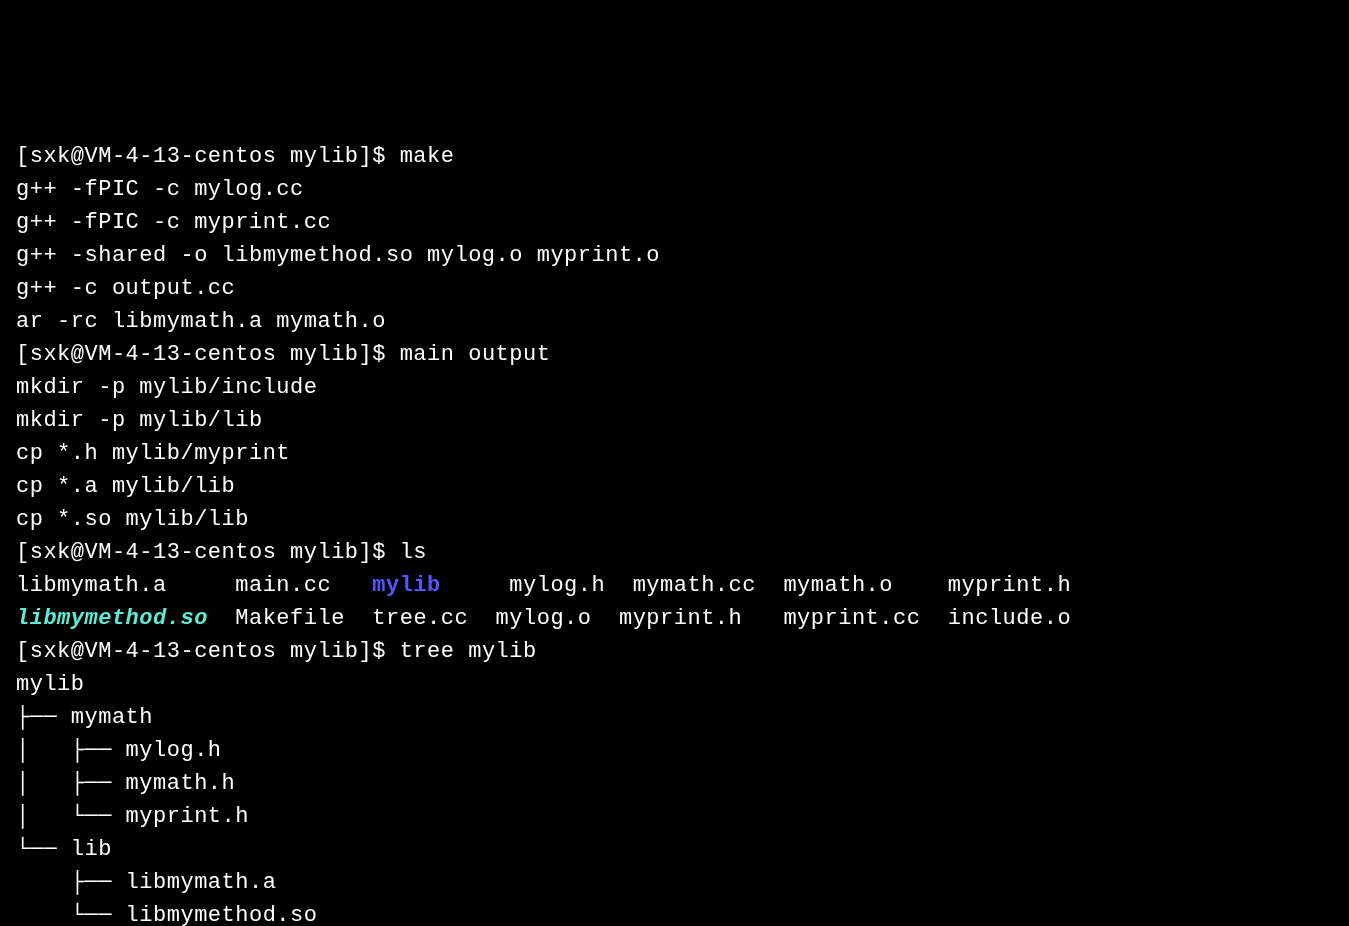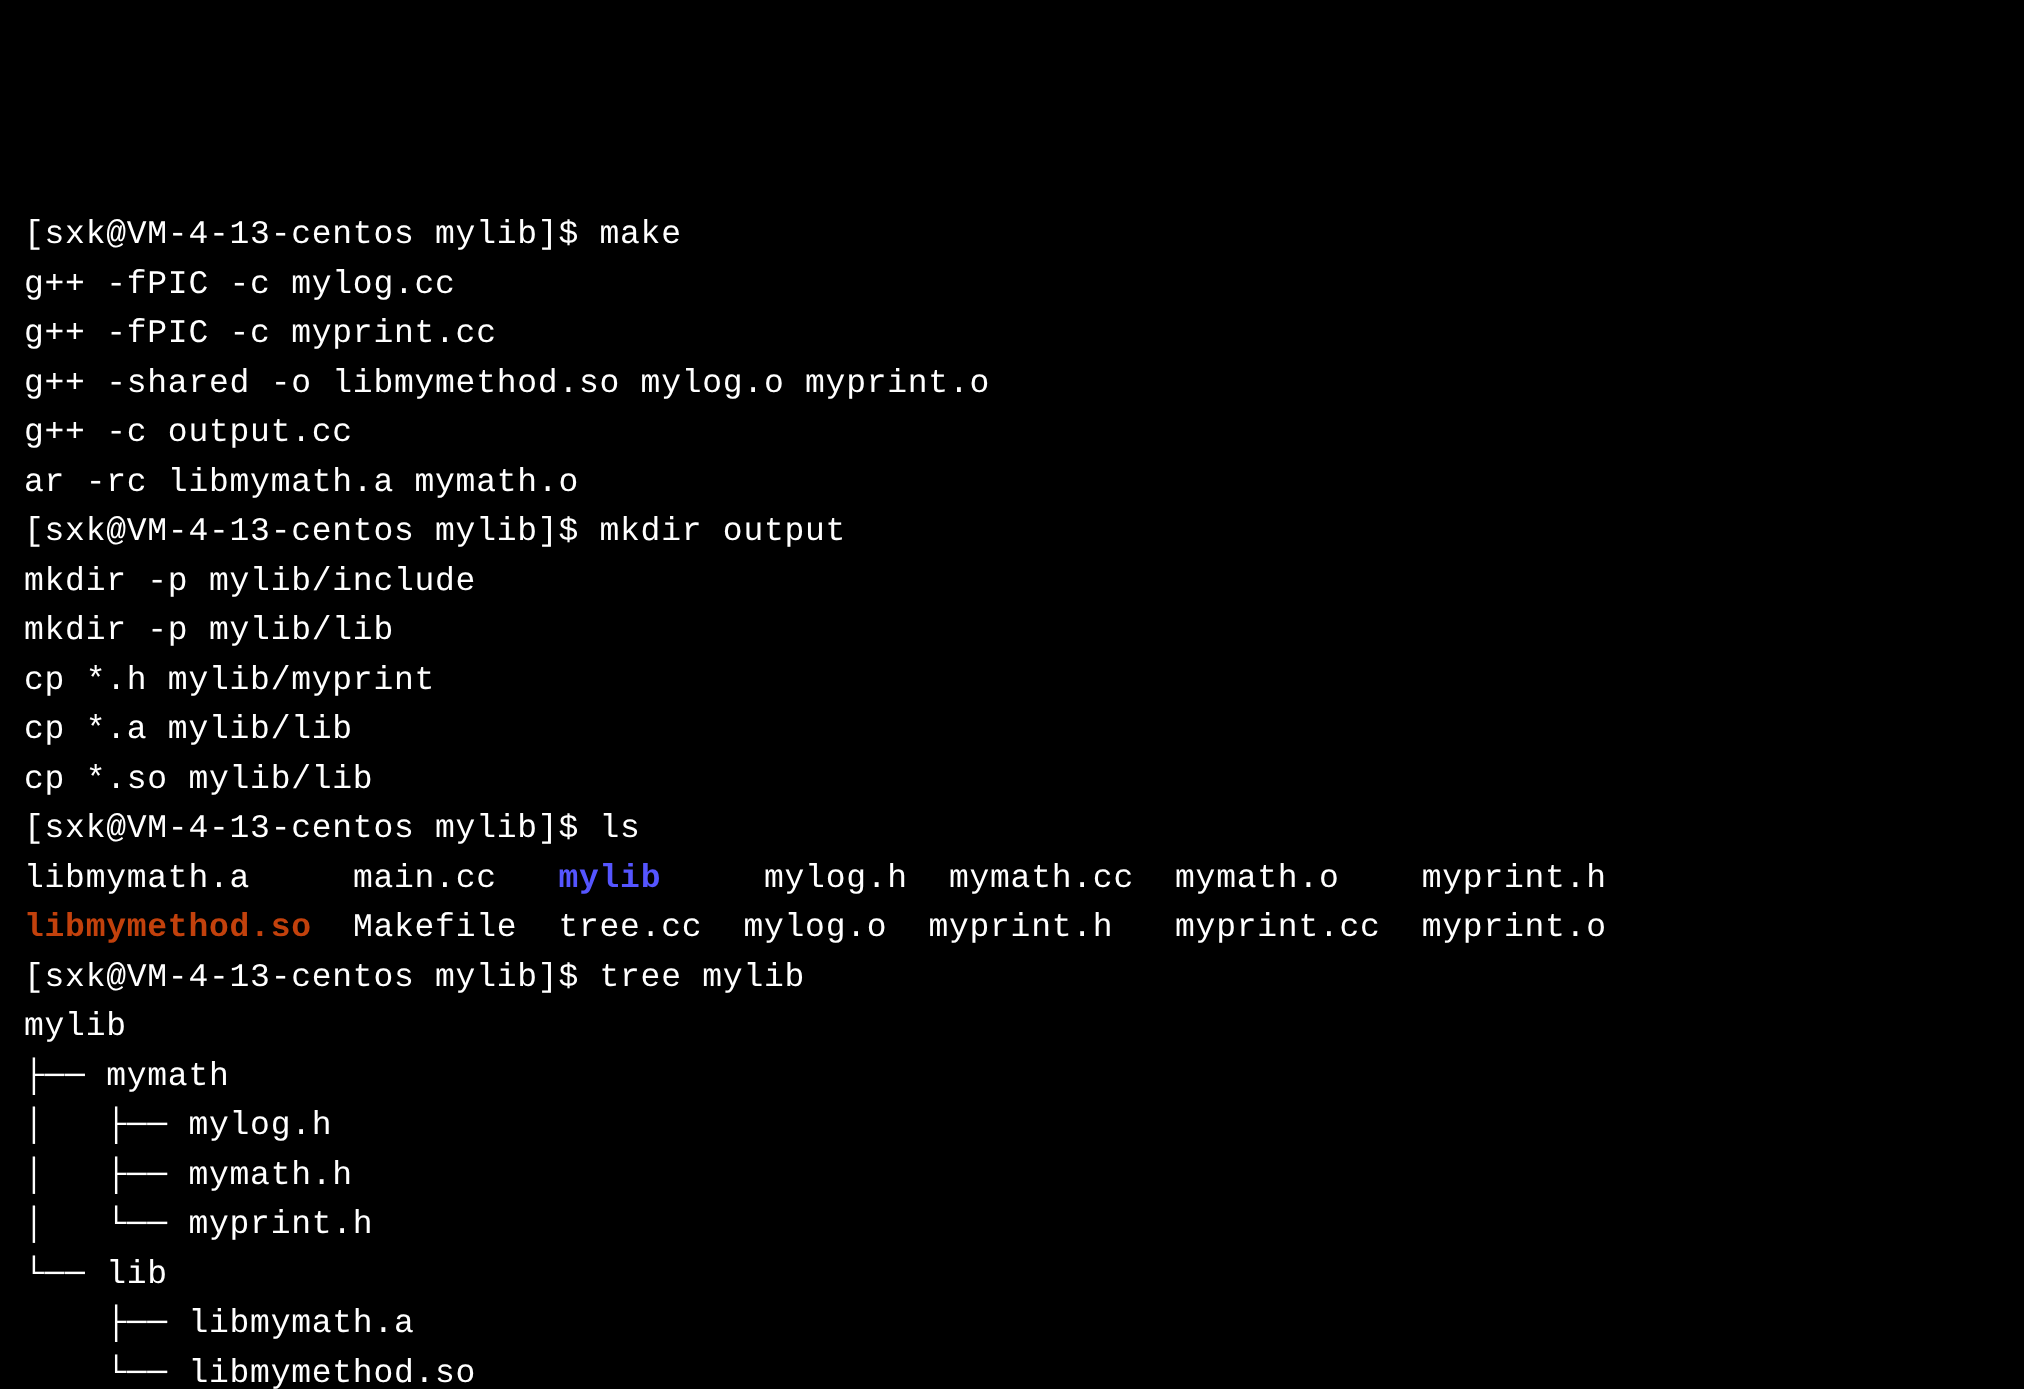--- a/index.html
+++ b/index.html
@@ -13,42 +13,42 @@
       font-family: 'Consolas', 'Courier New', monospace;
       font-size: 22px;
       line-height: 1.5;
       padding: 8px 16px;
       white-space: pre;
     }
     .terminal {
       letter-spacing: 0.5px;
     }
     .dir-blue { color: #5555ff; font-weight: bold; }
-    .exe-green { color: #c2410c; font-weight: bold; }
+    .exe-green { color: #5eead4; font-weight: bold; font-style: italic; }
   </style>
 </head>
 <body>
 
 
 
 <div class="terminal"><span><span>[sxk@VM-4-13-centos mylib]$ </span><span>make</span></span>
 <span>g++ -fPIC -c mylog.cc</span>
 <span>g++ -fPIC -c myprint.cc</span>
 <span>g++ -shared -o libmymethod.so mylog.o myprint.o</span>
 <span>g++ -c output.cc</span>
 <span>ar -rc libmymath.a mymath.o</span>
-<span><span>[sxk@VM-4-13-centos mylib]$ </span><span>mkdir output</span></span>
+<span><span>[sxk@VM-4-13-centos mylib]$ </span><span>main output</span></span>
 <span>mkdir -p mylib/include</span>
 <span>mkdir -p mylib/lib</span>
 <span>cp *.h mylib/myprint</span>
 <span>cp *.a mylib/lib</span>
 <span>cp *.so mylib/lib</span>
 <span><span>[sxk@VM-4-13-centos mylib]$ </span><span>ls</span></span>
 <span><span>libmymath.a</span>     <span>main.cc</span>   <span class="dir-blue">mylib</span>     <span>mylog.h</span>  <span>mymath.cc</span>  <span>mymath.o</span>    <span>myprint.h</span></span>
-<span><span class="exe-green">libmymethod.so</span>  <span>Makefile</span>  <span>tree.cc</span>  <span>mylog.o</span>  <span>myprint.h</span>   <span>myprint.cc</span>  <span>myprint.o</span></span>
+<span><span class="exe-green">libmymethod.so</span>  <span>Makefile</span>  <span>tree.cc</span>  <span>mylog.o</span>  <span>myprint.h</span>   <span>myprint.cc</span>  <span>include.o</span></span>
 <span><span>[sxk@VM-4-13-centos mylib]$ </span><span>tree mylib</span></span>
 <span>mylib</span>
 <span>├── mymath</span>
 <span>│   ├── mylog.h</span>
 <span>│   ├── mymath.h</span>
 <span>│   └── myprint.h</span>
 <span>└── lib</span>
 <span>    ├── libmymath.a</span>
 <span>    └── libmymethod.so</span>
 <span></span>

